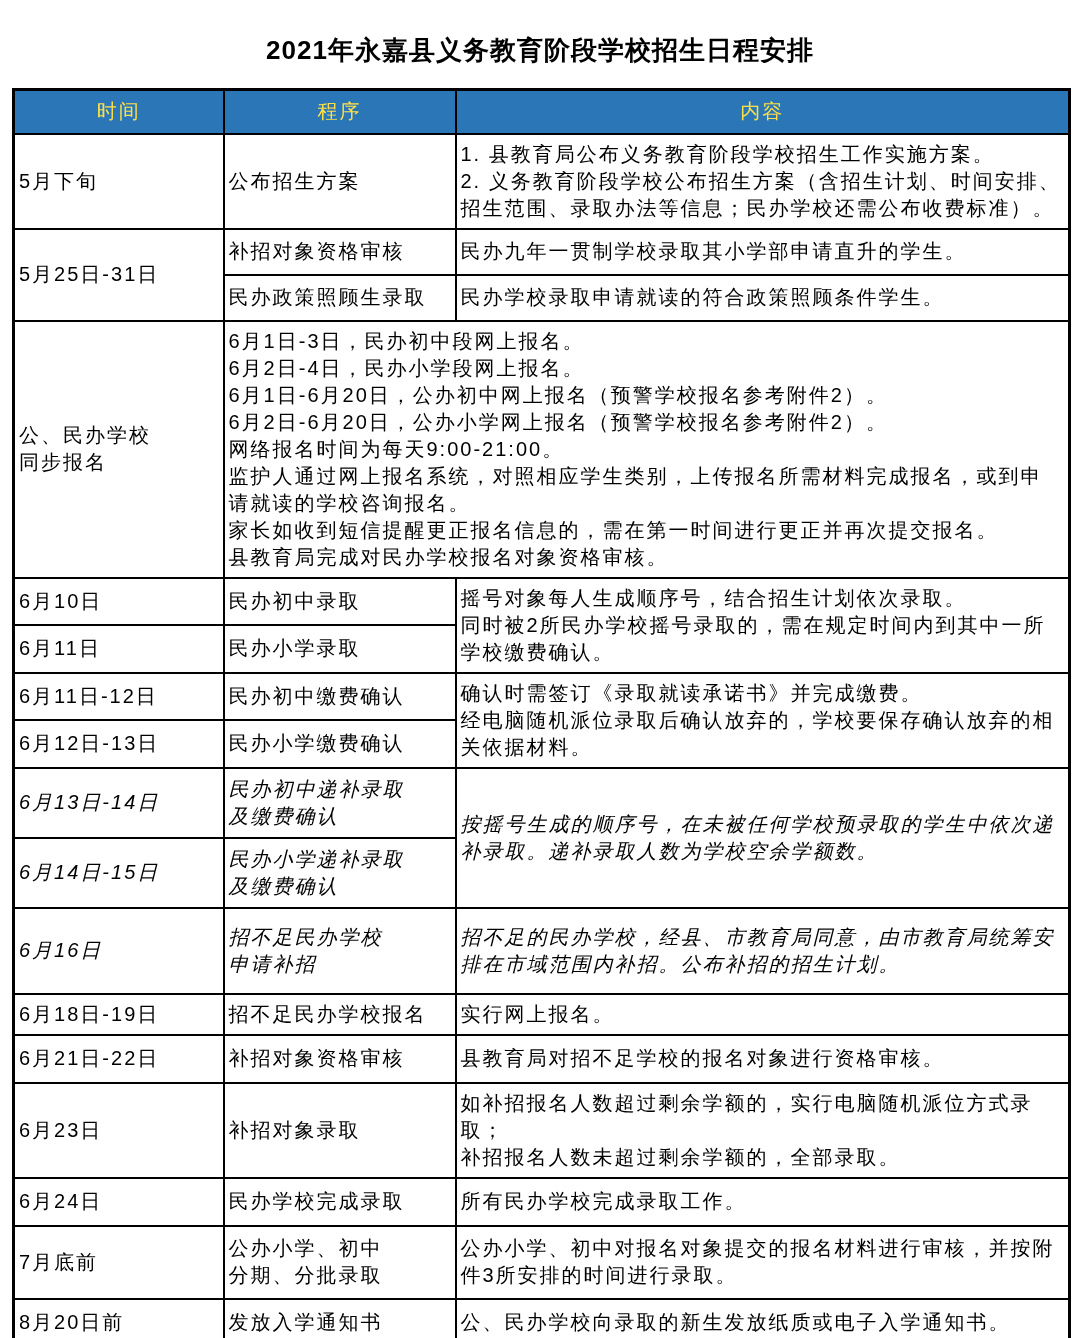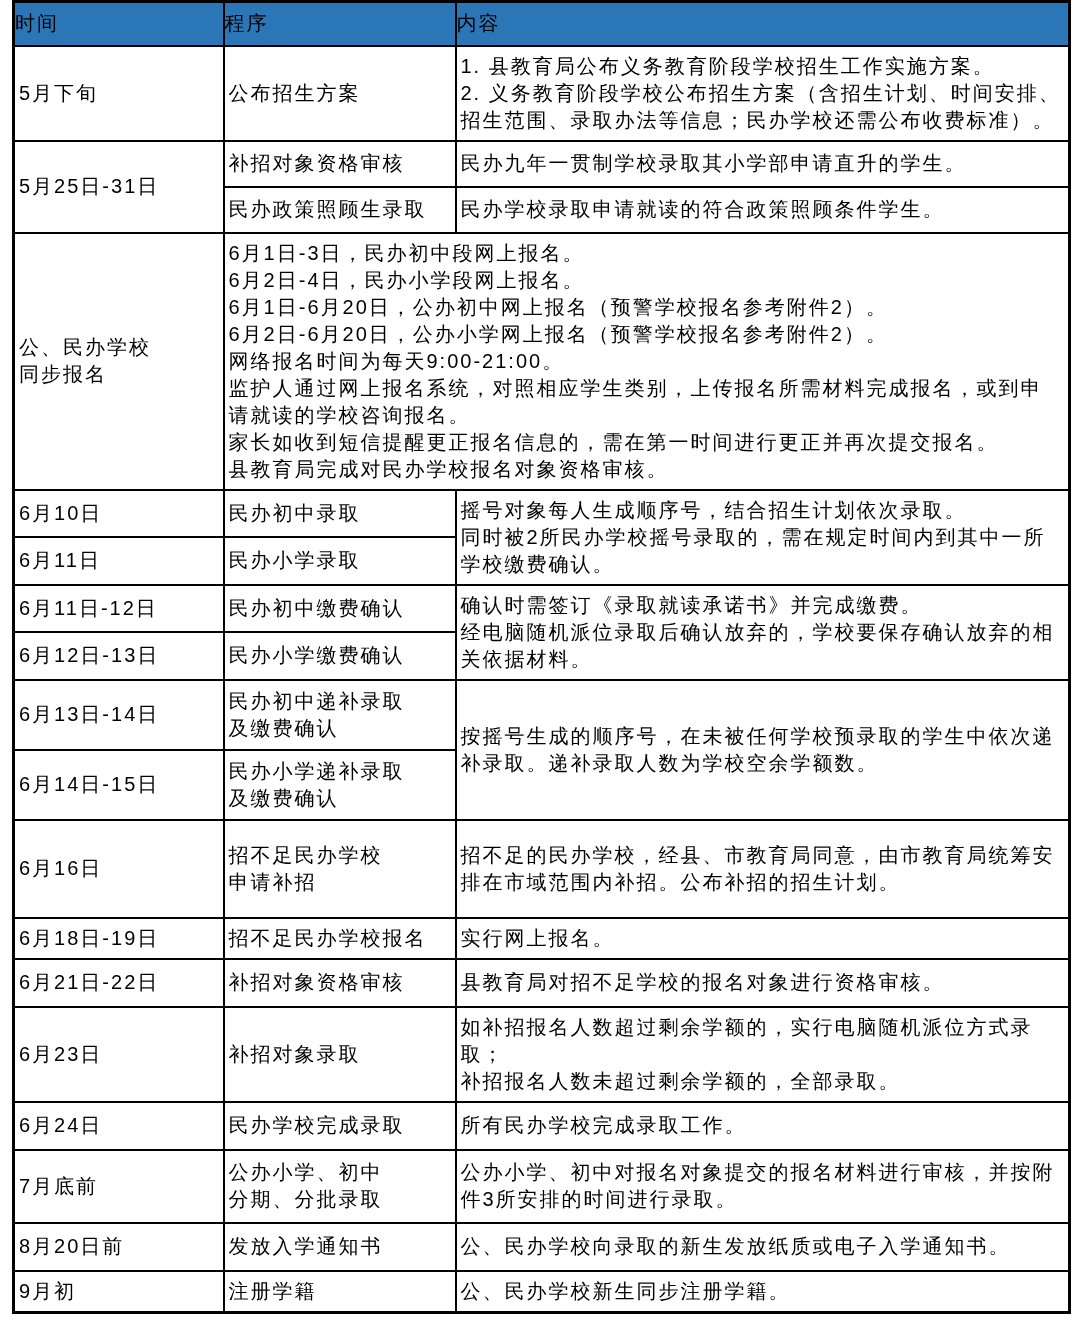--- a/index.html
+++ b/index.html
@@ -37,53 +37,54 @@
     font-size: 20px;
     line-height: 27px;
     letter-spacing: 2px;
     vertical-align: middle;
     padding: 6px 4px;
     box-sizing: border-box;
     overflow: hidden;
   }
   table.schedule th {
     background: #2b76b7;
-    color: #000000;
+    color: #fde047;
     font-weight: normal;
     height: 44px;
-    text-align: left;
+    text-align: center;
     padding: 0;
   }
   td.ct {
     text-align: left;
     white-space: pre-line;
   }
   td.cc {
     text-align: left;
     white-space: pre-line;
     padding-left: 7px;
     padding-right: 6px;
   }
   
   tr.h87  { height: 87px; }
   tr.h46  { height: 46px; }
   tr.h243 { height: 243px; }
-  tr.h70  { height: 70px; }
-  tr.h86  { height: 98px; }
+  tr.h70  { height: 70px; font-style: italic; }
+  tr.h86  { height: 86px; font-style: italic; }
   tr.h47  { height: 39px; }
   tr.h45  { height: 48px; }
   tr.h62  { height: 62px; }
   tr.h81  { height: 73px; }
   tr.h42  { height: 42px; }
 </style>
 </head>
 <body>
 
 <div class="page">
 
+  <div class="doc-title">2021年永嘉县义务教育阶段学校招生日程安排</div>
 
   <table class="schedule">
     <colgroup>
       <col style="width:210px">
       <col style="width:232px">
       <col style="width:614px">
     </colgroup>
     <thead>
       <tr>
         <th>时间</th>

